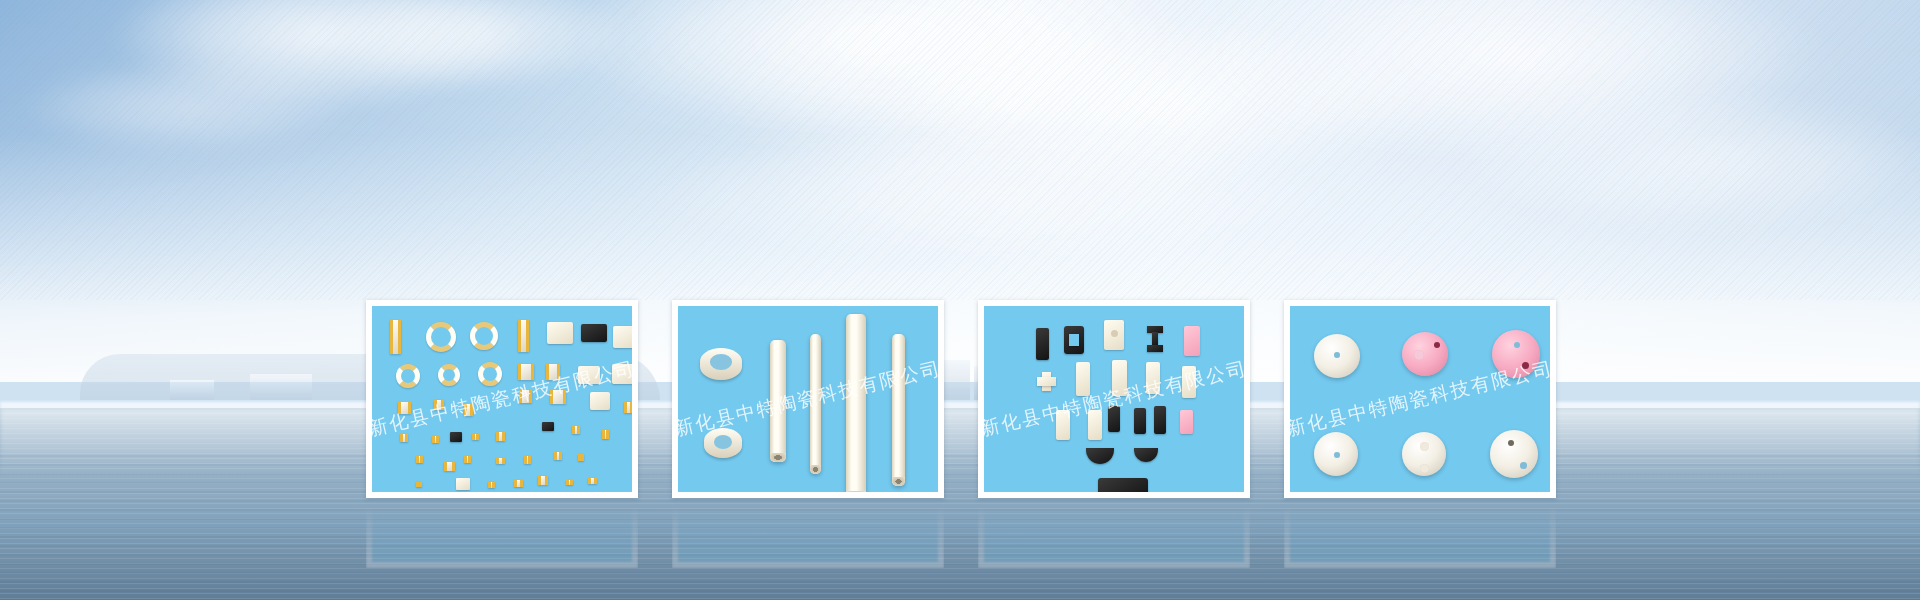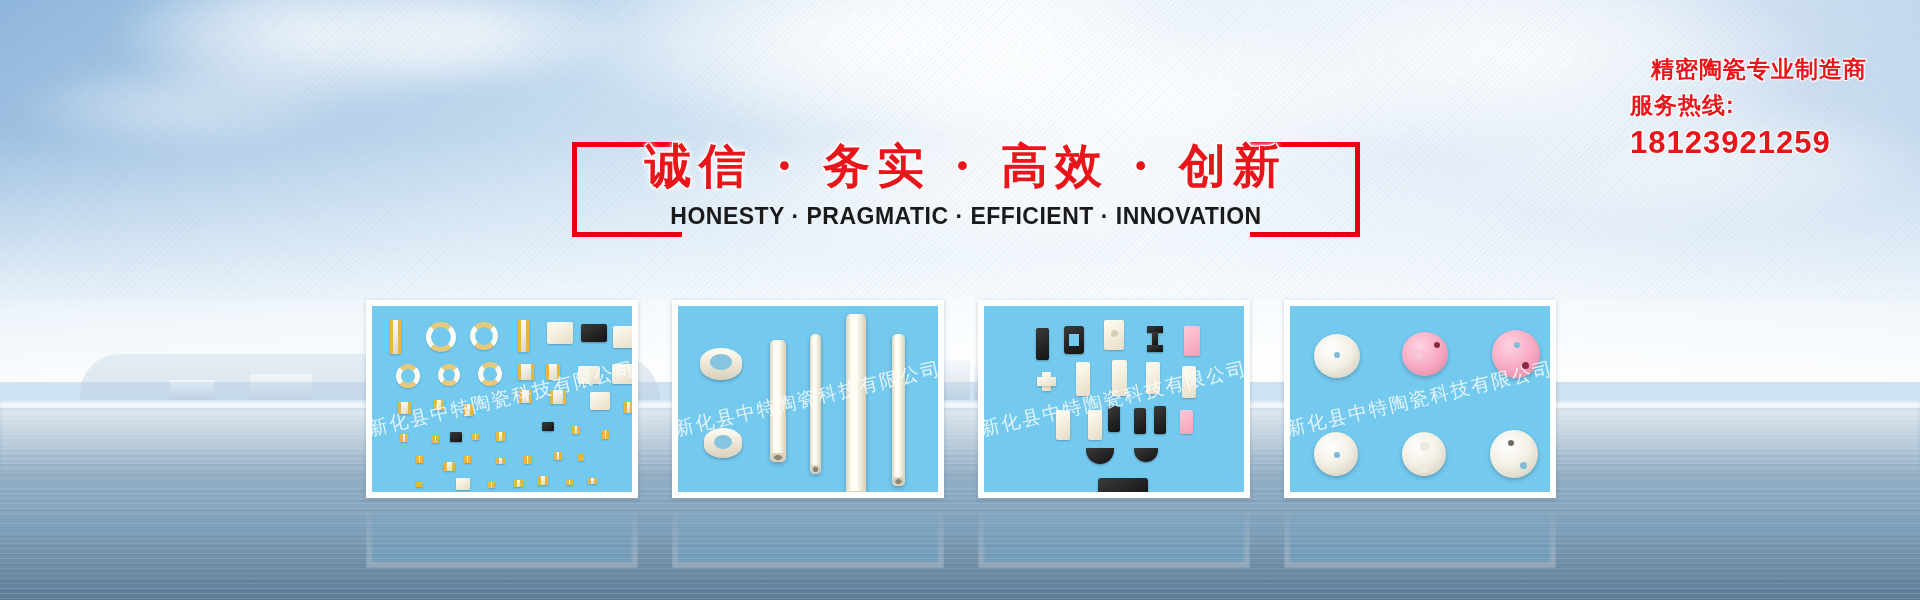--- a/index.html
+++ b/index.html
@@ -215,40 +215,21 @@
     <div class="bldg" style="left:1112px;width:34px;height:20px;"></div>
     <div class="bldg" style="left:1154px;width:26px;height:16px;"></div>
   </div>
   <div class="strip"></div>
 
   <div class="water"></div>
   <div class="shine"></div>
   <div class="ripples"></div>
   <div class="ripples2"></div>
 
-  <div class="slogan-wrap">
-    <div class="bracket bracket-left">
-      <span class="h-top"></span>
-        <span class="v"></span>
-        <span class="h-bottom"></span>
-    </div>
-    <div class="bracket bracket-right">
-      <span class="h-top"></span>
-        <span class="v"></span>
-        <span class="h-bottom"></span>
-    </div>
-    <div class="slogan-cn">诚信 · 务实 · 高效 · 创新</div>
-    <div class="slogan-en">HONESTY · PRAGMATIC · EFFICIENT · INNOVATION</div>
-  </div>
-
-  <div class="contact">
-    <div class="contact-title">精密陶瓷专业制造商</div>
-    <div class="contact-label">服务热线:</div>
-    <div class="contact-phone">18123921259</div>
-  </div>
+
 
   <div class="panels">
     <div class="reflection r1">
         <div class="rb"></div>
       </div>
     <div class="reflection r2">
         <div class="rb"></div>
       </div>
     <div class="reflection r3">
         <div class="rb"></div>

